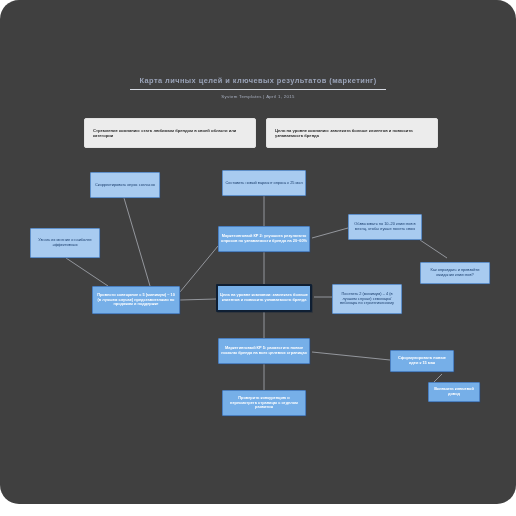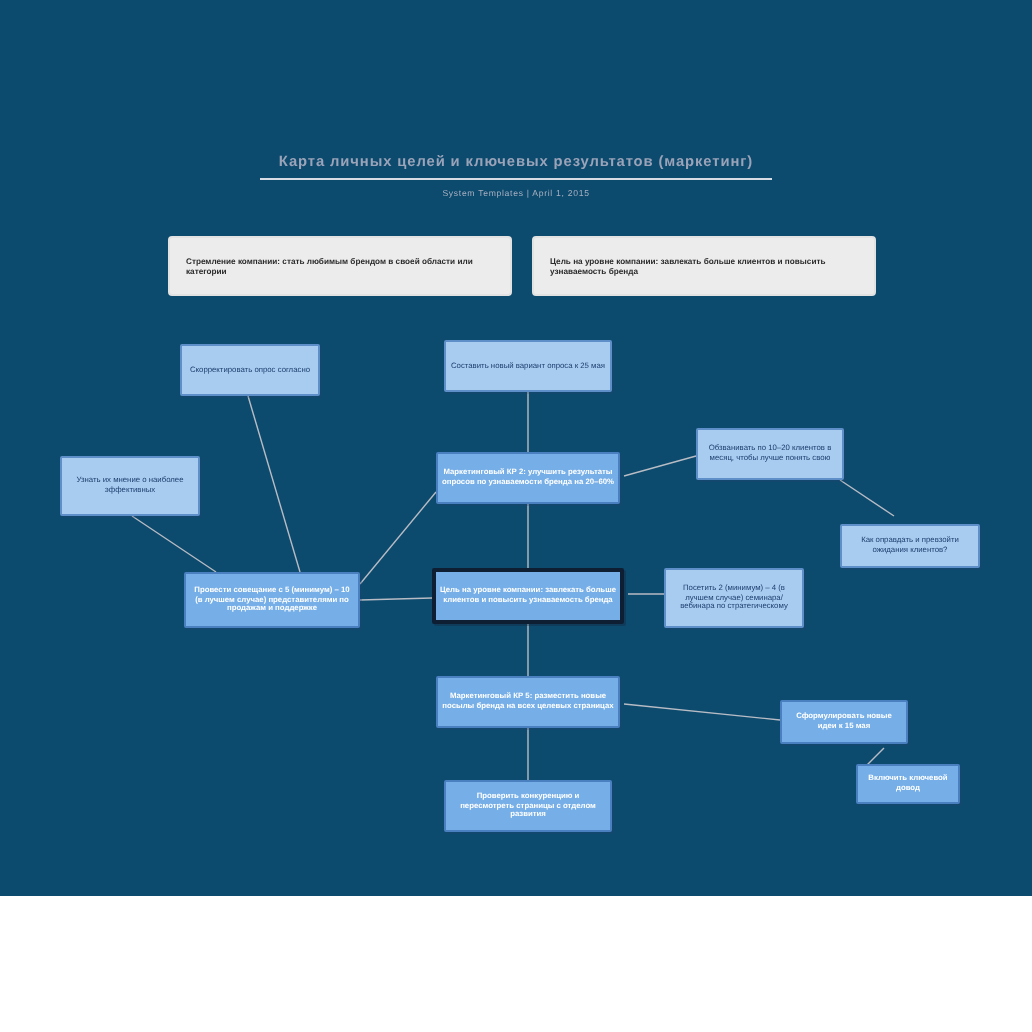--- a/index.html
+++ b/index.html
@@ -6,23 +6,24 @@
     margin: 0;
     padding: 0;
     background: #ffffff;
   }
   body {
     font-family: "Liberation Sans", sans-serif;
   }
   #canvas {
     position: relative;
     width: 516px;
-    height: 448px;
-    background: #0c4a6e;
+    height: 504px;
+    background: #404040;
     overflow: hidden;
+    border-radius: 19px;
   }
 
   
   #header {
     position: absolute;
     left: 0;
     top: 76px;
     width: 516px;
     text-align: center;
   }

